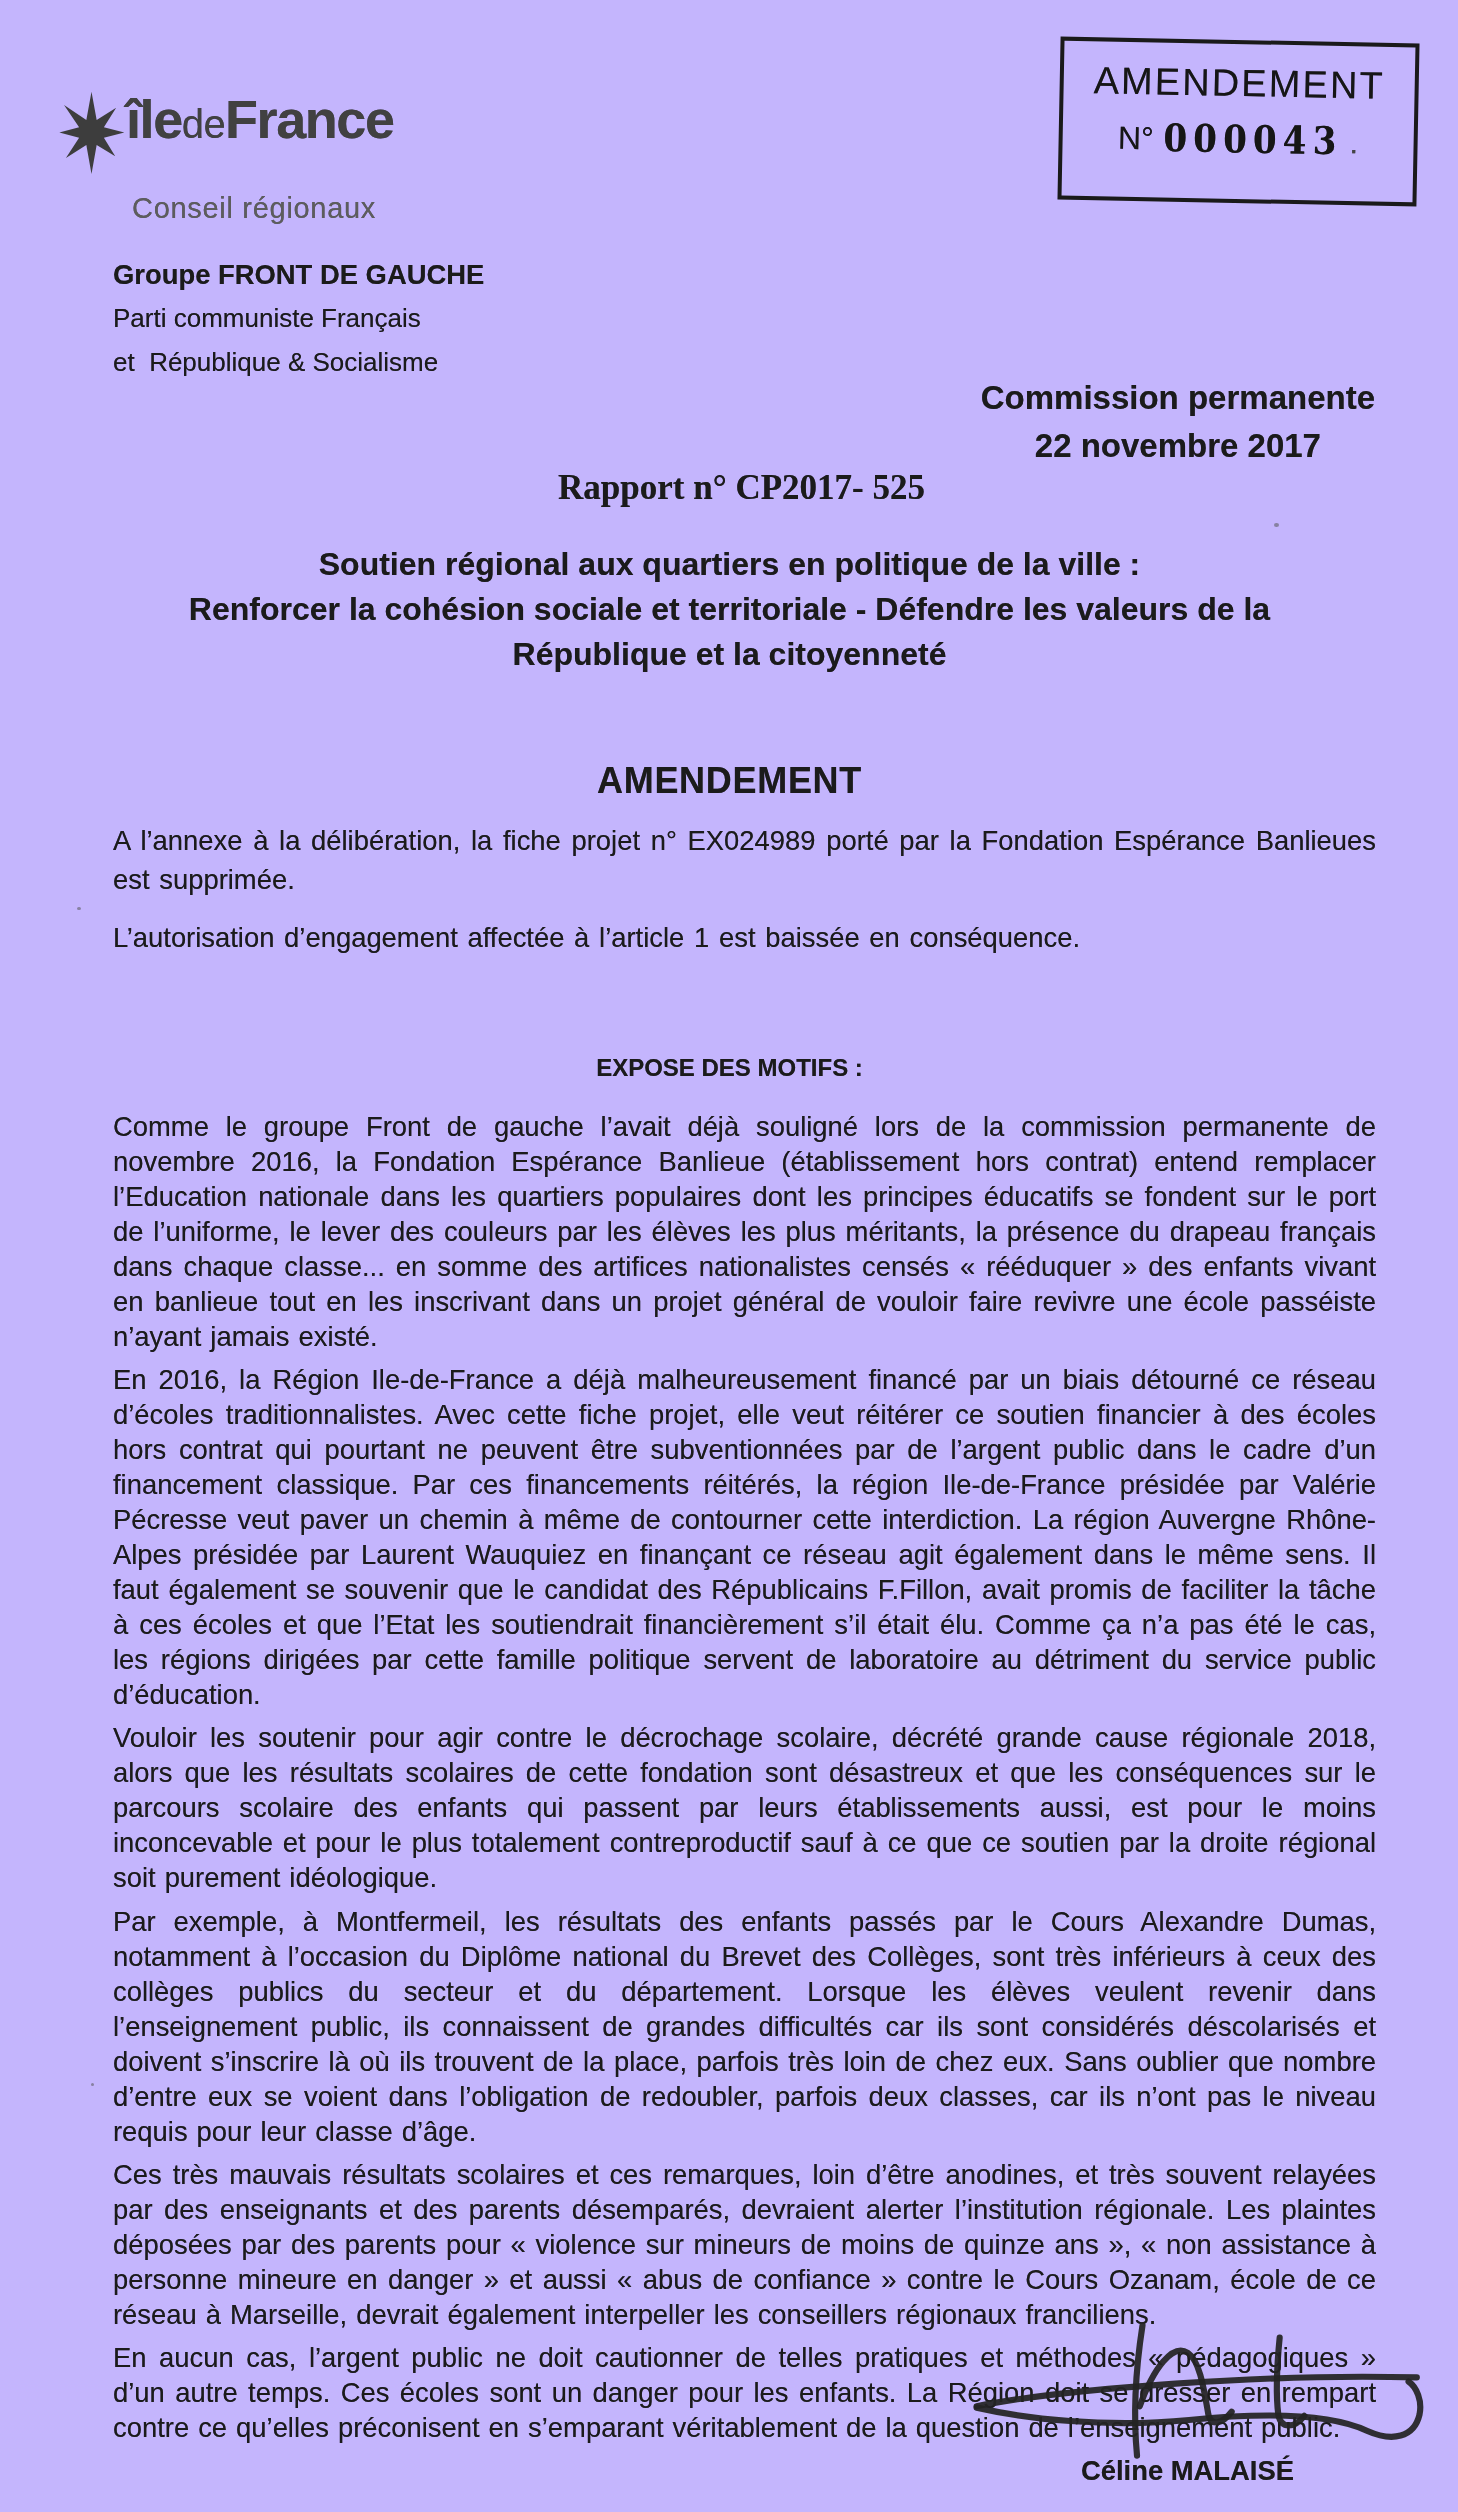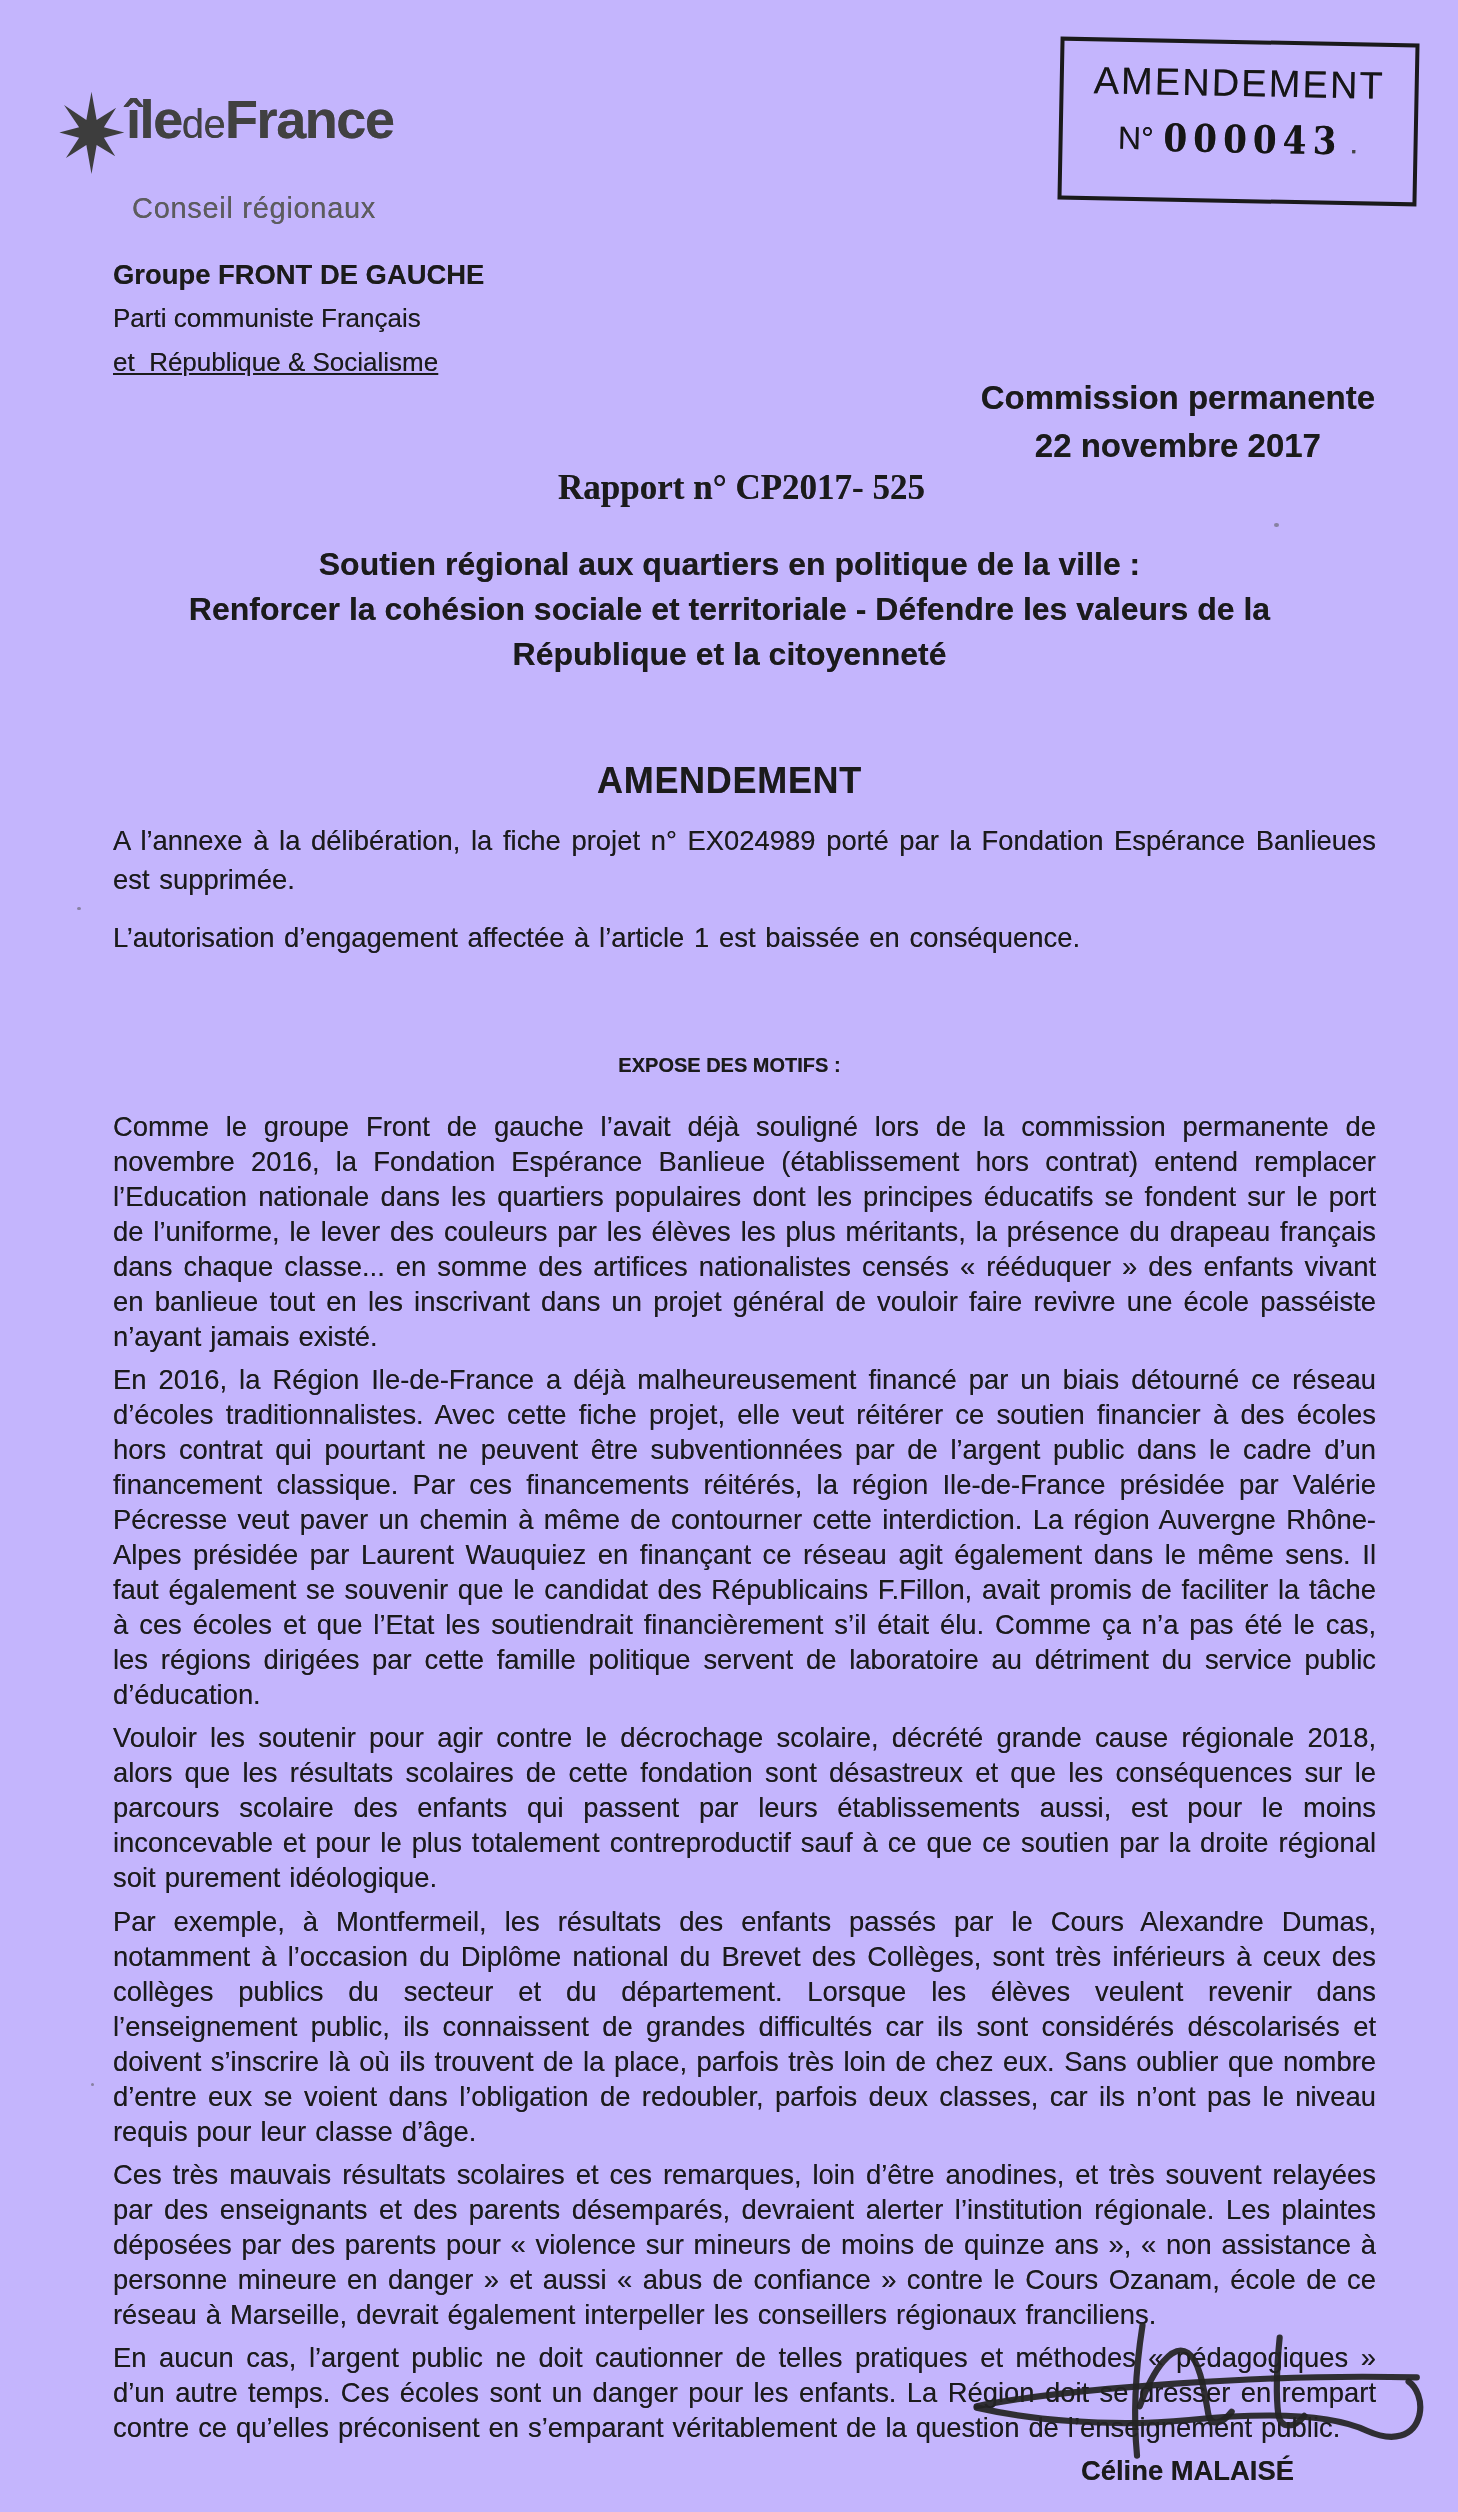--- a/index.html
+++ b/index.html
@@ -17,21 +17,21 @@
   .logo-star polygon{fill:#3d3d3d;}
   .brand{position:absolute;left:126px;top:88px;white-space:nowrap;color:#414141;letter-spacing:-1.4px;}
   .brand .b-ile{font-size:54px;font-weight:700;}
   .brand .b-de{font-size:40px;font-weight:400;letter-spacing:-0.7px;}
   .brand .b-france{font-size:54px;font-weight:700;}
   .conseil{position:absolute;left:132px;top:192px;font-size:29px;color:#5d5d5d;letter-spacing:0.7px;}
   
   .group{position:absolute;left:113px;top:261px;line-height:1;}
   .group .g1{font-size:27.4px;font-weight:700;margin-bottom:16.5px;}
   .group .g2{font-size:26px;margin-bottom:18px;}
-  .group .g3{font-size:26px;white-space:pre-wrap;text-decoration:underline;}
+  .group .g3{font-size:26px;white-space:pre-wrap;}
   
   .stamp{
     position:absolute;left:1059px;top:40px;width:351px;height:155px;
     border:4.1px solid #1a1a1a;transform:rotate(1.1deg);
     text-align:center;color:#161616;
   }
   .stamp-title{margin-top:18px;font-size:38px;letter-spacing:2.1px;font-weight:400;}
   .stamp-number{margin-top:13.7px;font-size:32px;white-space:nowrap;}
   .stamp-number .digits{
     font-family:"DejaVu Serif",serif;font-weight:700;font-size:34px;
@@ -40,21 +40,21 @@
   .stamp-number .enddot{color:#444;margin-left:6.9px;}
   
   .session{position:absolute;right:84px;top:374px;text-align:center;font-size:33px;font-weight:700;line-height:48px;}
   .rapport{position:absolute;left:12px;top:468px;width:100%;text-align:center;font-size:35px;font-weight:700;font-family:Liberation Serif, serif;}
   
   .doc-title{position:absolute;left:62px;top:542px;width:1335px;text-align:center;font-size:32px;font-weight:700;line-height:45px;}
   .amend-heading{position:absolute;left:0;top:760px;width:100%;text-align:center;font-size:36px;font-weight:700;letter-spacing:0.7px;}
   
   .preamble{position:absolute;left:113px;top:821px;width:1263px;}
   .preamble p{margin:0 0 19px 0;font-size:27.4px;line-height:39px;text-align:justify;word-spacing:2.1px;}
-  .expose-heading{position:absolute;left:0;top:1054px;width:100%;text-align:center;font-size:20px;font-weight:700;}
+  .expose-heading{position:absolute;left:0;top:1054px;width:100%;text-align:center;font-size:24px;font-weight:700;}
   
   .expose{position:absolute;left:113px;top:1109px;width:1263px;}
   .expose p{margin:0 0 8.2px 0;font-size:27.4px;line-height:35px;text-align:justify;word-spacing:1.4px;}
   
   .signature{position:absolute;left:956px;top:2310px;width:480px;height:150px;}
   .signature path{stroke:#242424;stroke-width:9;fill:none;stroke-linecap:round;opacity:.93;}
   .sig-name{position:absolute;left:1016px;top:2455px;width:343px;text-align:center;font-size:27.4px;font-weight:700;}
   
   .speck{position:absolute;background:#555;border-radius:50%;opacity:.55;}
 </style>

